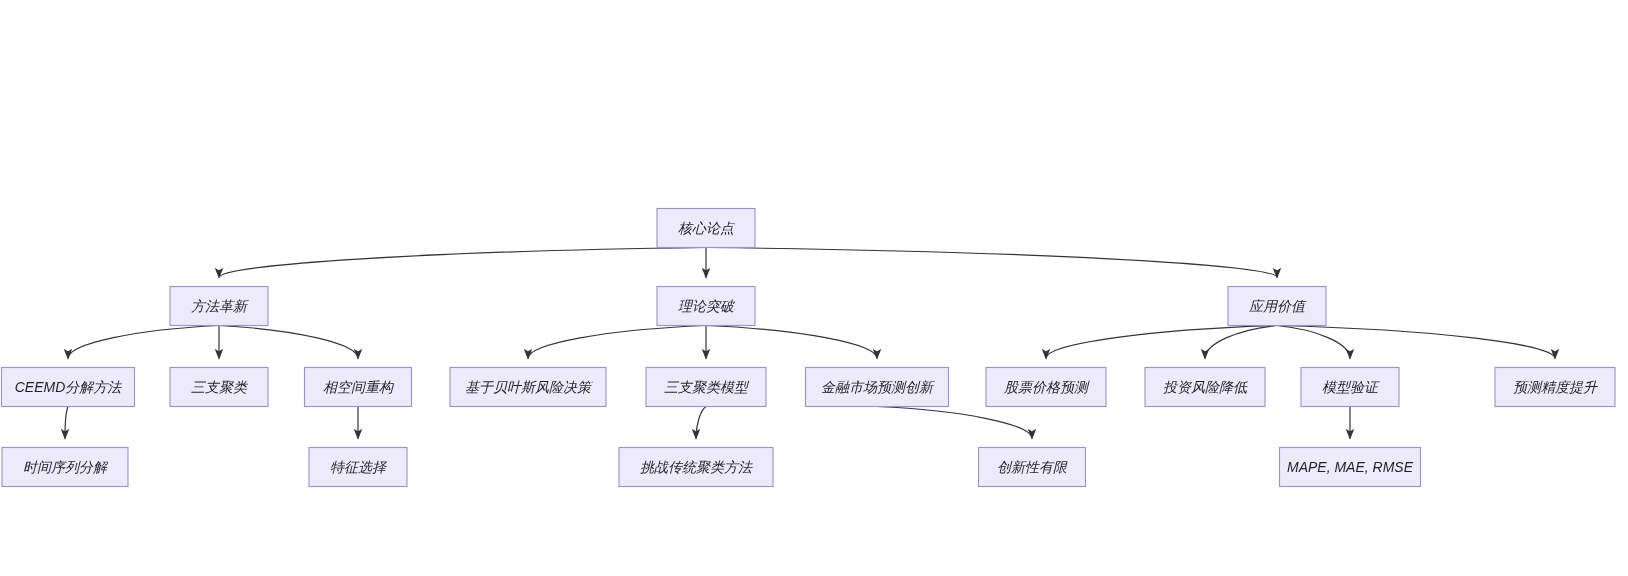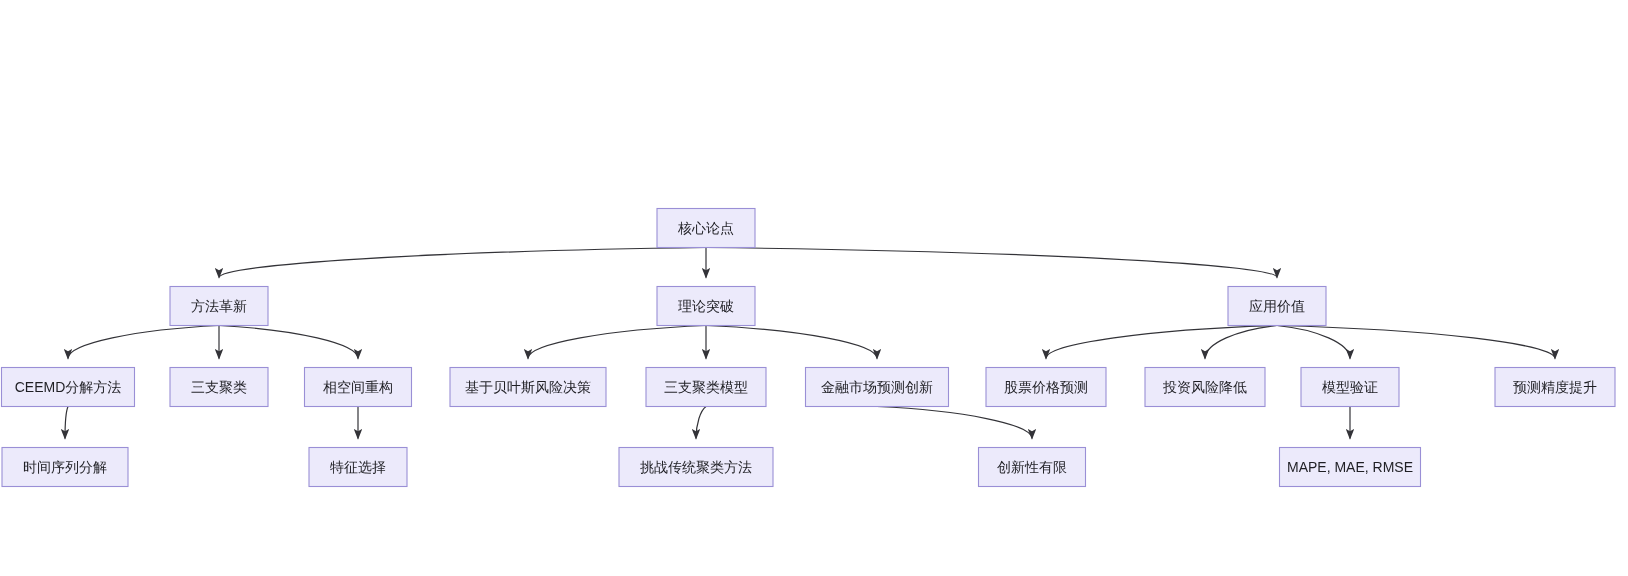--- a/index.html
+++ b/index.html
@@ -11,20 +11,21 @@
     width: 1628px;
     height: 576px;
     overflow: hidden;
     font-family: "Liberation Sans", "DejaVu Sans", sans-serif;
   }
   #diagram-root {
     position: relative;
     width: 1628px;
     height: 576px;
     background: #ffffff;
+    font-style: italic;
   }
   svg#flow-svg {
     position: absolute;
     left: 0;
     top: 0;
     width: 1628px;
     height: 576px;
   }
   .node-box {
     fill: #eceafb;

